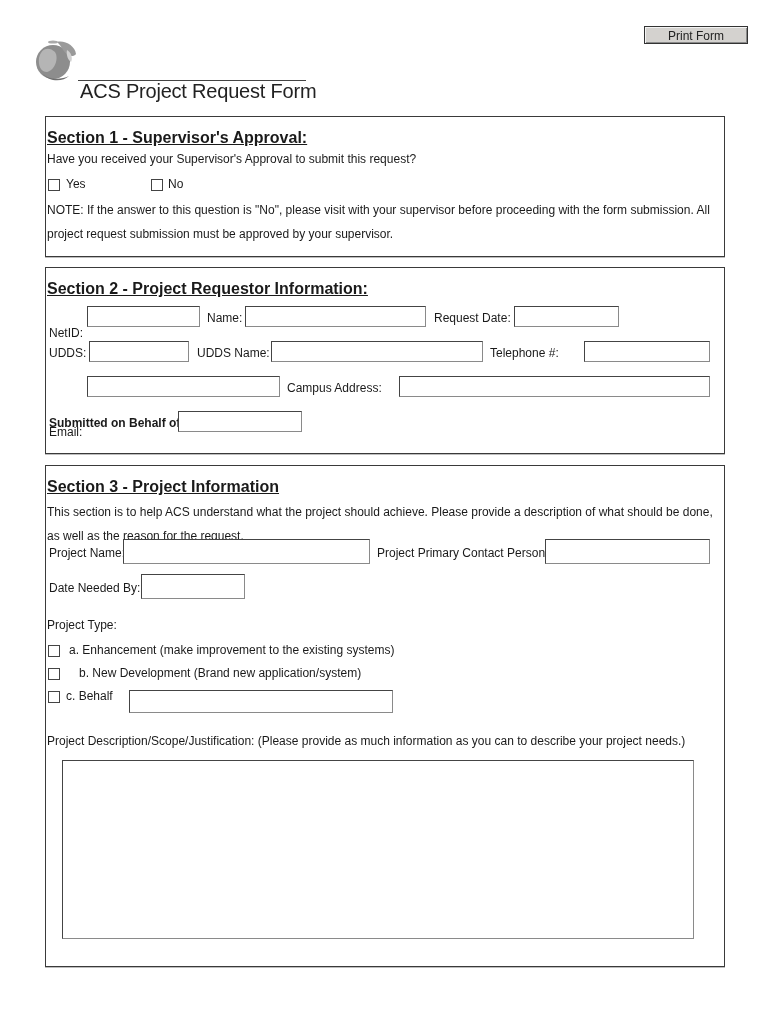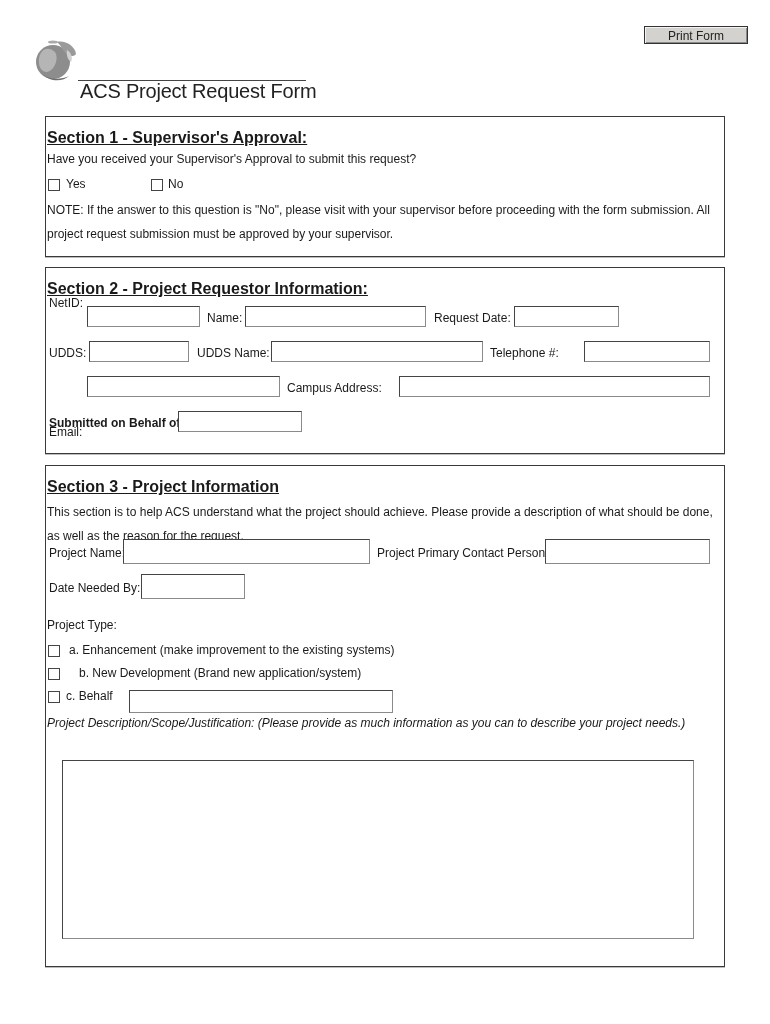--- a/index.html
+++ b/index.html
@@ -41,21 +41,21 @@
 <div class="abs txt" style="left:47px; top:152px;text-align:center;">Have you received your Supervisor's Approval to submit this request?</div>
 <div class="abs cb" style="left:48px; top:179px;"></div>
 <div class="abs txt" style="left:66px; top:177px;">Yes</div>
 <div class="abs cb" style="left:151px; top:179px;"></div>
 <div class="abs txt" style="left:168px; top:177px;">No</div>
 <div class="abs txt wrap" style="left:47px; top:198px; width:672px;">NOTE: If the answer to this question is "No", please visit with your supervisor before proceeding with the form submission. All project request submission must be approved by your supervisor.</div>
 
 <div class="abs section" style="left:45px; top:267px; width:678px; height:185px;"></div>
 <div class="abs sec-heading" style="left:47px; top:280px;">Section 2 - Project Requestor Information:</div>
 
-<div class="abs txt" style="left:49px; top:296px;">NetID:</div>
+<div class="abs txt" style="left:49px; top:326px;">NetID:</div>
 <div class="abs field" style="left:87px; top:306px; width:113px; height:21px;"></div>
 <div class="abs txt" style="left:207px; top:311px;">Name:</div>
 <div class="abs field" style="left:245px; top:306px; width:181px; height:21px;"></div>
 <div class="abs txt" style="left:434px; top:311px;">Request Date:</div>
 <div class="abs field" style="left:514px; top:306px; width:105px; height:21px;"></div>
 
 <div class="abs txt" style="left:49px; top:346px;">UDDS:</div>
 <div class="abs field" style="left:89px; top:341px; width:100px; height:21px;"></div>
 <div class="abs txt" style="left:197px; top:346px;">UDDS Name:</div>
 <div class="abs field" style="left:271px; top:341px; width:212px; height:21px;"></div>
@@ -84,14 +84,14 @@
 
 <div class="abs txt" style="left:47px; top:618px;">Project Type:</div>
 <div class="abs cb" style="left:48px; top:645px;"></div>
 <div class="abs txt" style="left:69px; top:643px;">a. Enhancement (make improvement to the existing systems)</div>
 <div class="abs cb" style="left:48px; top:668px;"></div>
 <div class="abs txt" style="left:66px; top:666px;padding-left:13px;">b. New Development (Brand new application/system)</div>
 <div class="abs cb" style="left:48px; top:691px;"></div>
 <div class="abs txt" style="left:66px; top:689px;">c. Behalf</div>
 <div class="abs field" style="left:129px; top:690px; width:264px; height:23px;"></div>
 
-<div class="abs txt" style="left:47px; top:716px;font-style:italic;">Project Description/Scope/Justification: (Please provide as much information as you can to describe your project needs.)</div>
+<div class="abs txt" style="left:47px; top:734px;">Project Description/Scope/Justification: (Please provide as much information as you can to describe your project needs.)</div>
 <div class="abs field" style="left:62px; top:760px; width:632px; height:179px;"></div>
 
 </body></html>

